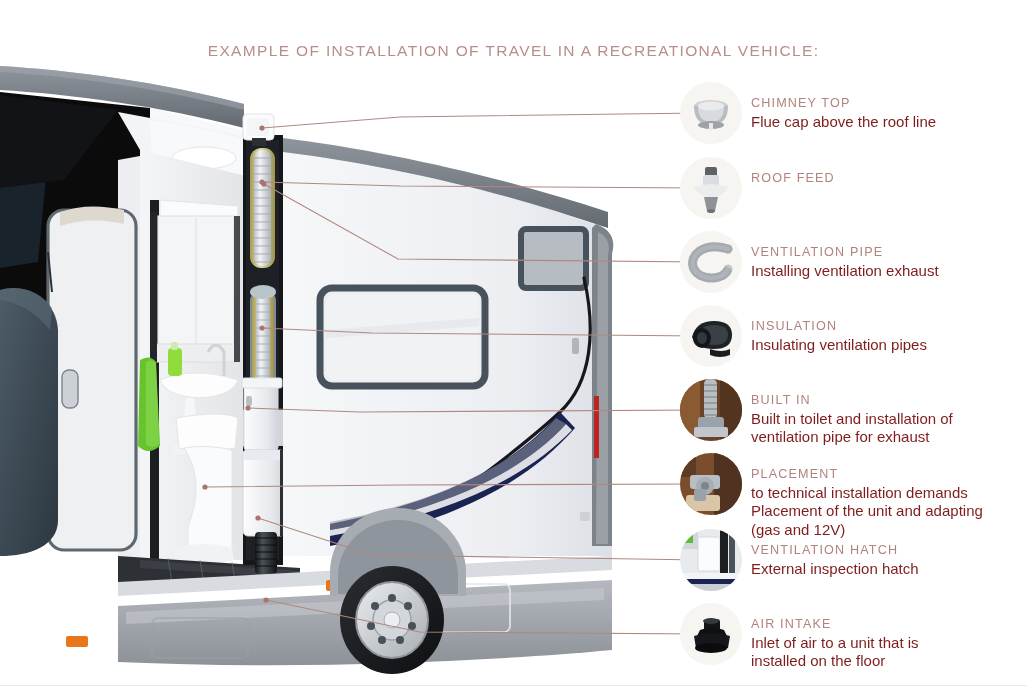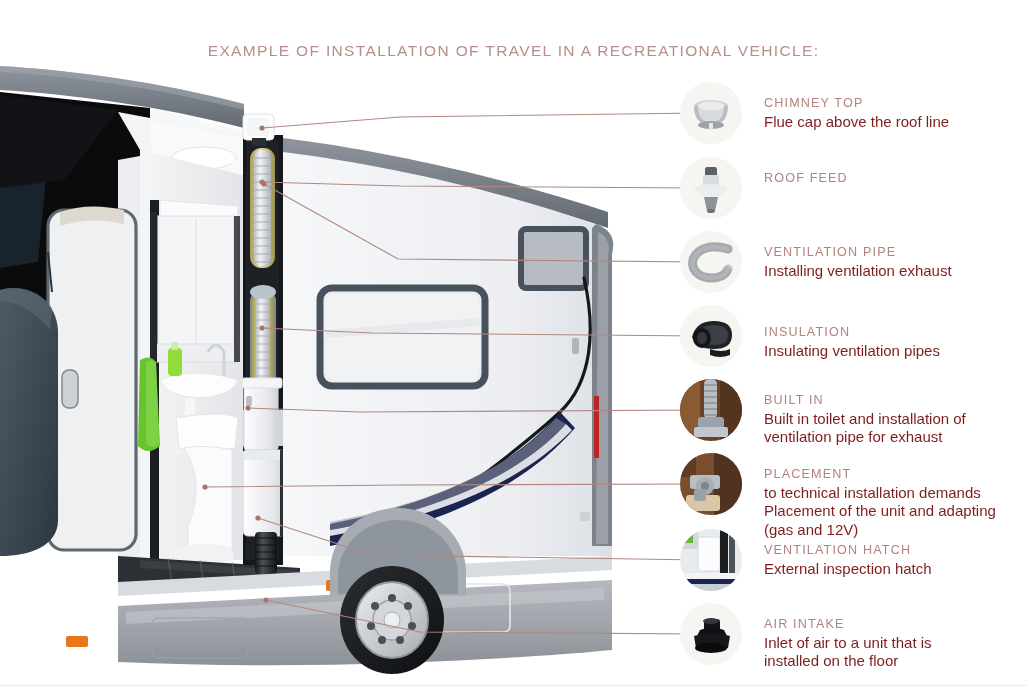--- a/index.html
+++ b/index.html
@@ -70,21 +70,21 @@
     position: relative;
     flex: 0 0 auto;
     width: 62px; height: 62px;
     border-radius: 50%;
     background: #f7f5f1;
     overflow: hidden;
   }
   .thumb svg { display:block; width:62px; height:62px; }
 
   .legend-text {
-    margin-left: 22px;
+    margin-left: 9px;
     padding-top: 12px;
     flex: 1 1 auto;
   }
   .legend-title {
     font-size: 12.6px;
     letter-spacing: 1.15px;
     color: #b1837c;
     font-weight: 400;
     line-height: 18px;
     white-space: nowrap;
@@ -476,21 +476,21 @@
       <div class="legend-text">
         <div class="legend-title">
           <span>VENTILATION PIPE</span>
         </div>
         <div class="legend-desc">
           <span class="ln">Installing ventilation exhaust</span>
         </div>
       </div>
     </div>
 
-    <div class="legend-row" style="top:223px;align-items:center;">
+    <div class="legend-row" style="top:223px;">
       <div class="thumb">
         <svg viewBox="0 0 62 62">
           <path d="M12 32 q4 -16 22 -16 q18 0 18 14 q0 14 -18 14 q-18 0 -22 -12 z" fill="#1f2326"></path>
           <path d="M16 32 q4 -12 18 -12 q14 0 14 10 q0 10 -14 10 q-14 0 -18 -8 z" fill="#3a4045"></path>
           <ellipse cx="22" cy="33" rx="9" ry="10" fill="#14171a"></ellipse>
           <ellipse cx="22" cy="33" rx="5" ry="6" fill="#33383d"></ellipse>
           <path d="M30 44 q12 4 20 0 l0 6 q-10 4 -20 0 z" fill="#1a1d20"></path>
         </svg>
       </div>
       <div class="legend-text">

